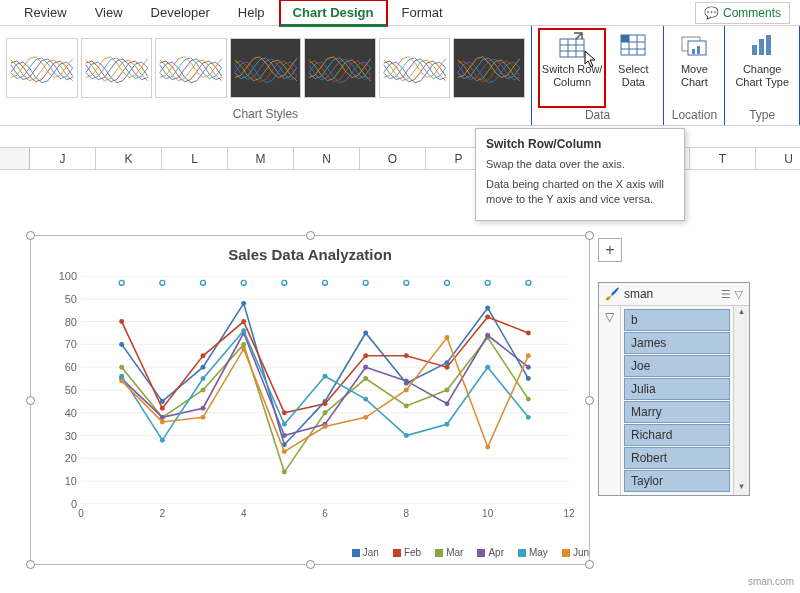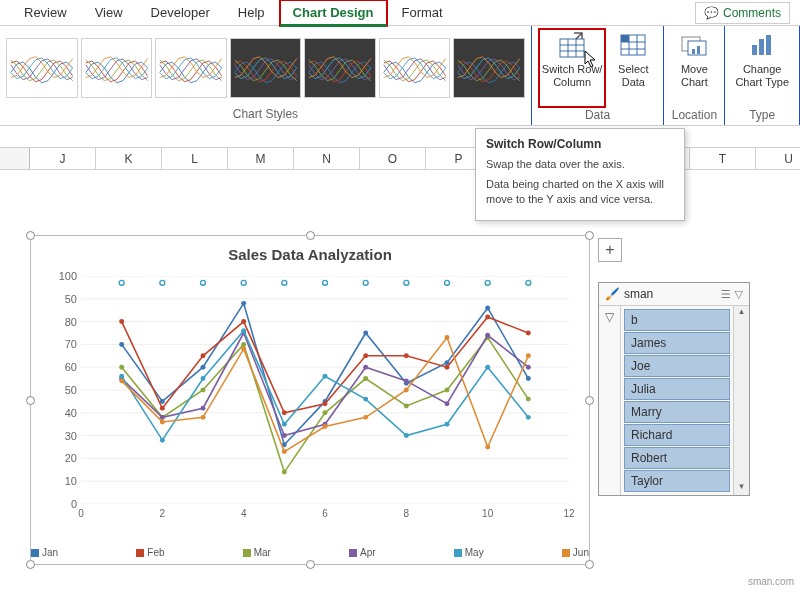--- a/index.html
+++ b/index.html
@@ -34,21 +34,21 @@
 .h-tl { left: -5px; top: -5px; } .h-tm { left: 50%; top: -5px; margin-left: -4px; } .h-tr { right: -5px; top: -5px; }
 .h-ml { left: -5px; top: 50%; margin-top: -4px; } .h-mr { right: -5px; top: 50%; margin-top: -4px; }
 .h-bl { left: -5px; bottom: -5px; } .h-bm { left: 50%; bottom: -5px; margin-left: -4px; } .h-br { right: -5px; bottom: -5px; }
 
 .chart-title { text-align: center; font-weight: 600; font-size: 15px; color: #444; padding: 10px 0 4px; }
 .plot { position: absolute; left: 50px; top: 40px; right: 20px; bottom: 60px; }
 .y-axis { position: absolute; left: 20px; top: 40px; bottom: 60px; width: 28px; }
 .y-tick { position: absolute; right: 2px; font-size: 11px; color: #666; transform: translateY(-50%); }
 .x-axis { position: absolute; left: 50px; right: 20px; bottom: 40px; height: 16px; }
 .x-tick { position: absolute; font-size: 10px; color: #666; transform: translateX(-50%); }
-.legend { position: absolute; left: 0; right: 0; bottom: 6px; display: flex; justify-content: space-between; font-size: 10px; color: #555; }
+.legend { position: absolute; left: 0; right: 0; bottom: 6px; display: flex; justify-content: flex-end; gap: 14px; font-size: 10px; color: #555; }
 .legend-item { display: flex; align-items: center; gap: 3px; }
 .legend-sw { width: 8px; height: 8px; }
 
 .plus-btn { position: absolute; left: 598px; top: 238px; width: 24px; height: 24px; border: 1px solid #aaa; background: #fff; text-align: center; line-height: 22px; font-size: 16px; color: #555; }
 .filter-panel { position: absolute; left: 598px; top: 282px; width: 152px; border: 1px solid #999; background: #f8f8f8; }
 .filter-header { display: flex; align-items: center; padding: 4px 6px; border-bottom: 1px solid #ccc; gap: 4px; }
 .filter-header-text { flex: 1; font-size: 12px; }
 .filter-body { display: flex; }
 .filter-side { width: 22px; border-right: 1px solid #ccc; padding: 4px 2px; text-align: center; }
 .filter-list { flex: 1; padding: 2px; }

